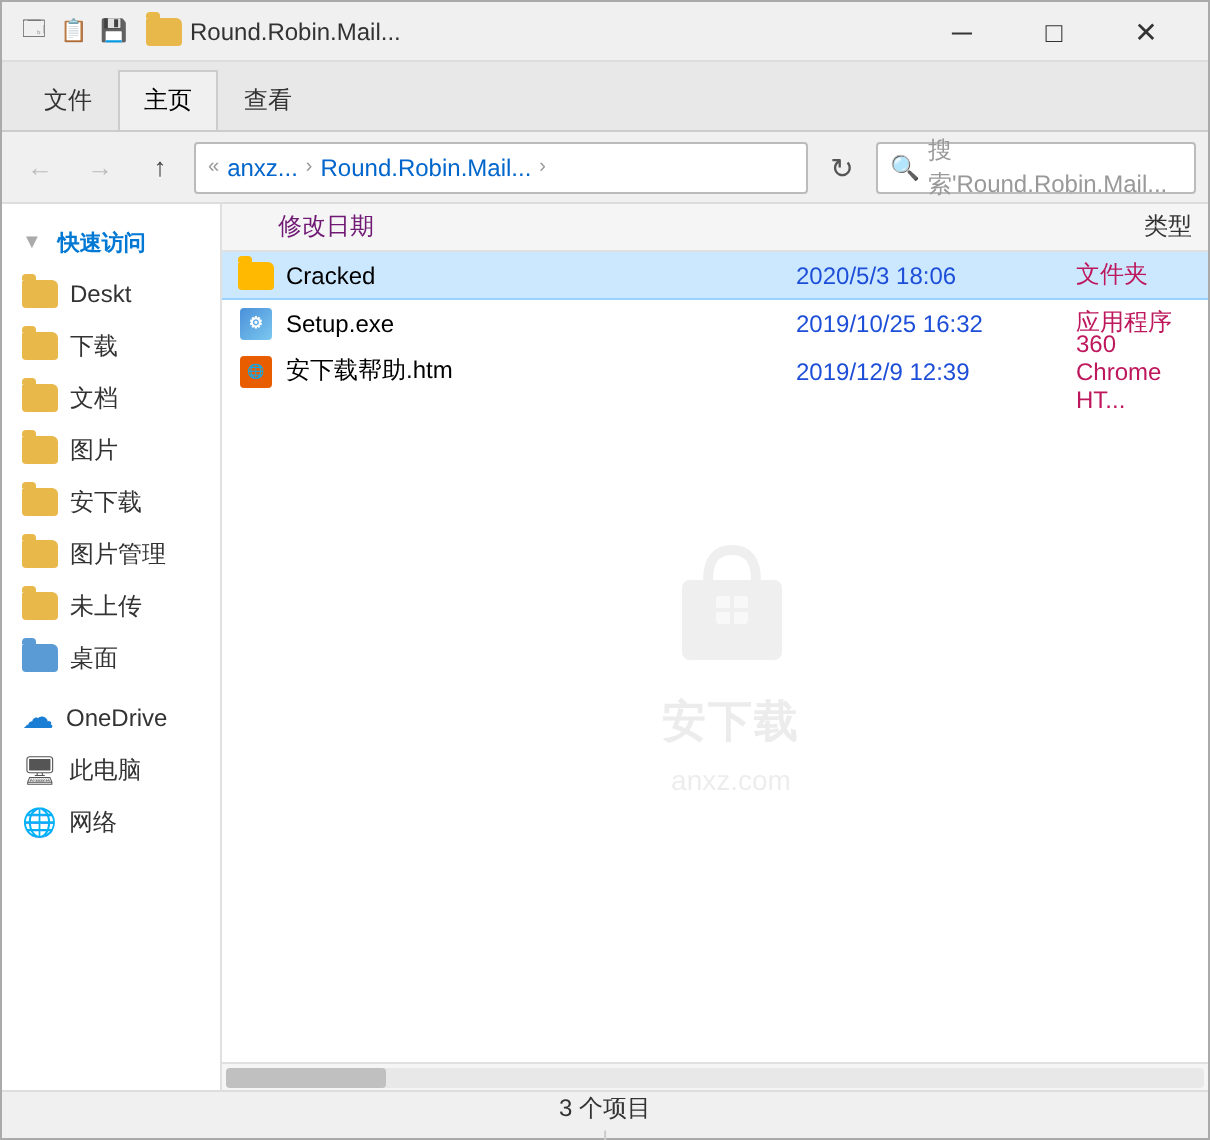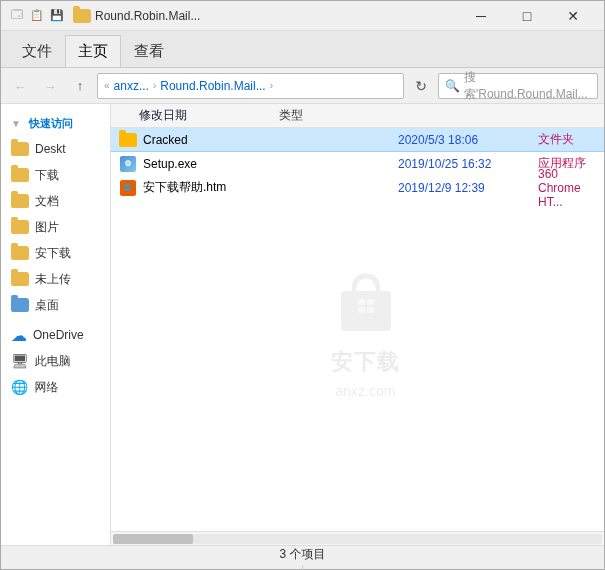--- a/index.html
+++ b/index.html
@@ -87,21 +87,21 @@
       background: #f0f0f0;
       border-bottom: 1px solid #ccc;
     }
     .ribbon-tabs {
       display: flex;
       padding: 0 8px;
       background: #e8e8e8;
     }
     .ribbon-tab {
       padding: 6px 12px;
-      font-size: 15px;
+      font-size: 12px;
       color: #333;
       cursor: pointer;
       border: 1px solid transparent;
       border-bottom: none;
       margin-top: 4px;
     }
     .ribbon-tab.active {
       background: #f0f0f0;
       border-color: #ccc;
       border-bottom-color: #f0f0f0;
@@ -266,22 +266,22 @@
       height: 24px;
       background: #f5f5f5;
       border-bottom: 1px solid #e0e0e0;
       display: flex;
       align-items: center;
       padding: 0 8px;
       font-size: 12px;
       color: #555;
     }
     .col-name { width: 280px; font-size: 12px; color: #333; }
-    .col-date { width: 140px; font-size: 12px; color: #0f172a; }
-    .col-type { flex: 1; font-size: 12px; color: #333; }
+    .col-date { width: 140px; font-size: 12px; color: #701a75; }
+    .col-type { flex: 1; font-size: 12px; color: #333; text-align: right; }
     .col-sort-arrow {
       font-size: 10px;
       color: #555;
       margin-left: 3px;
     }
     .file-list {
       flex: 1;
       overflow-y: auto;
       position: relative;
     }
@@ -464,21 +464,21 @@
     <div class="breadcrumb-bar">
       <span class="breadcrumb-sep">«</span>
       <span class="breadcrumb-part">anxz...</span>
       <span class="breadcrumb-sep">›</span>
       <span class="breadcrumb-part">Round.Robin.Mail...</span>
       <span class="breadcrumb-sep">›</span>
     </div>
     <div class="refresh-btn">↻</div>
     <div class="search-bar">
       <span>🔍</span>
-      <span>搜索'Round.Round.Mail...</span>
+      <span>搜索'Round.Robin.Mail...</span>
     </div>
   </div>
 
   <div class="main-area">
 
     <div class="sidebar">
       <div class="sidebar-section">
         <div class="sidebar-item header">
           <span style="font-size:10px;color:#aaa;margin-right:2px;">▼</span>
           <span>快速访问</span>
@@ -499,20 +499,24 @@
 
         </div>
         <div class="sidebar-item">
           <div class="icon-folder"></div>
           <span>图片</span>
 
         </div>
         <div class="sidebar-item">
           <div class="icon-folder"></div>
           <span>安下载</span>
+        </div>
+        <div class="sidebar-item">
+          <div class="icon-folder"></div>
+          <span>图片管理</span>
         </div>
         <div class="sidebar-item">
           <div class="icon-folder"></div>
           <span>未上传</span>
         </div>
         <div class="sidebar-item">
           <div class="icon-folder-blue"></div>
           <span>桌面</span>
         </div>
       </div>

